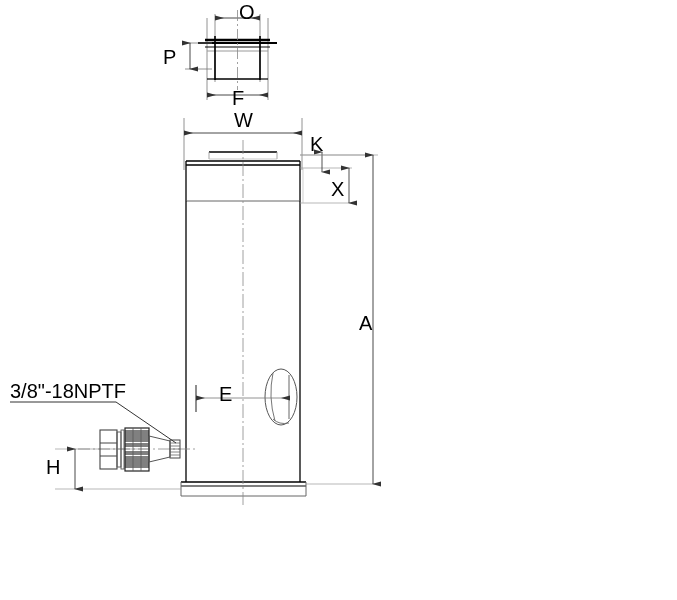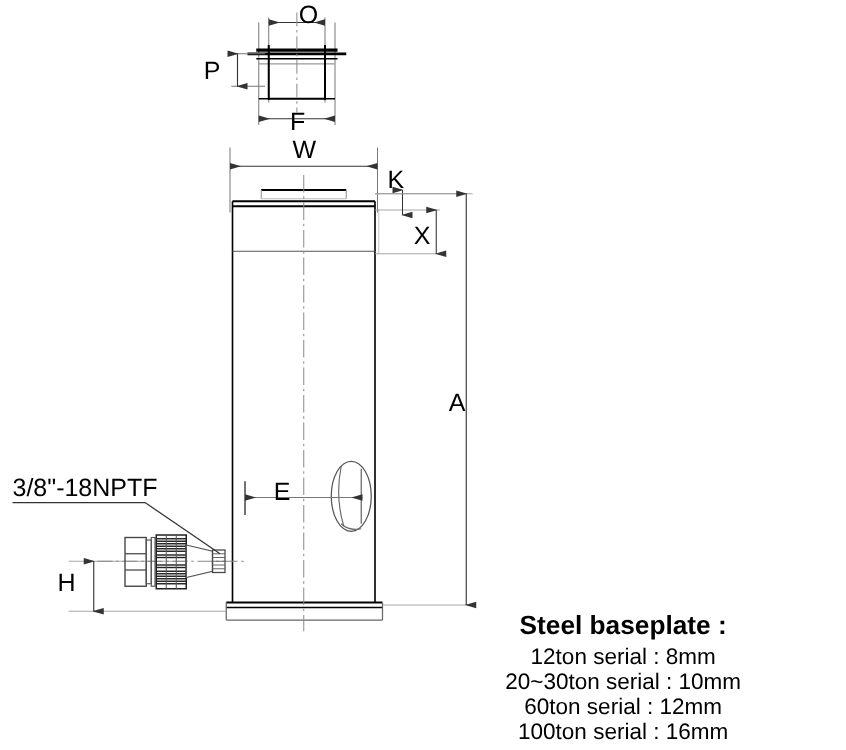--- a/index.html
+++ b/index.html
@@ -241,21 +241,14 @@
   <div class="txt-label dim-letter" style="left:331px; top:179px;">X</div>
 
   <div class="txt-label dim-letter" style="left:359px; top:313px;">A</div>
 
   <div class="txt-label dim-letter" style="left:219px; top:384px;">E</div>
 
   <div class="txt-label dim-letter" style="left:46px; top:457px;">H</div>
 
   <div class="txt-label port-label" style="left:10px; top:381px;">3/8"-18NPTF</div>
 
-  <div class="note-block" style="left:320px; top:489px; width:357px;">
-    <span class="note-title">Steel baseplate :</span>
-    <span class="note-line">12ton serial : 8mm</span>
-    <span class="note-line">20~30ton serial : 10mm</span>
-    <span class="note-line">60ton serial : 12mm</span>
-    <span class="note-line">100ton serial : 16mm</span>
-  </div>
 
 </div>
 
 </body></html>

